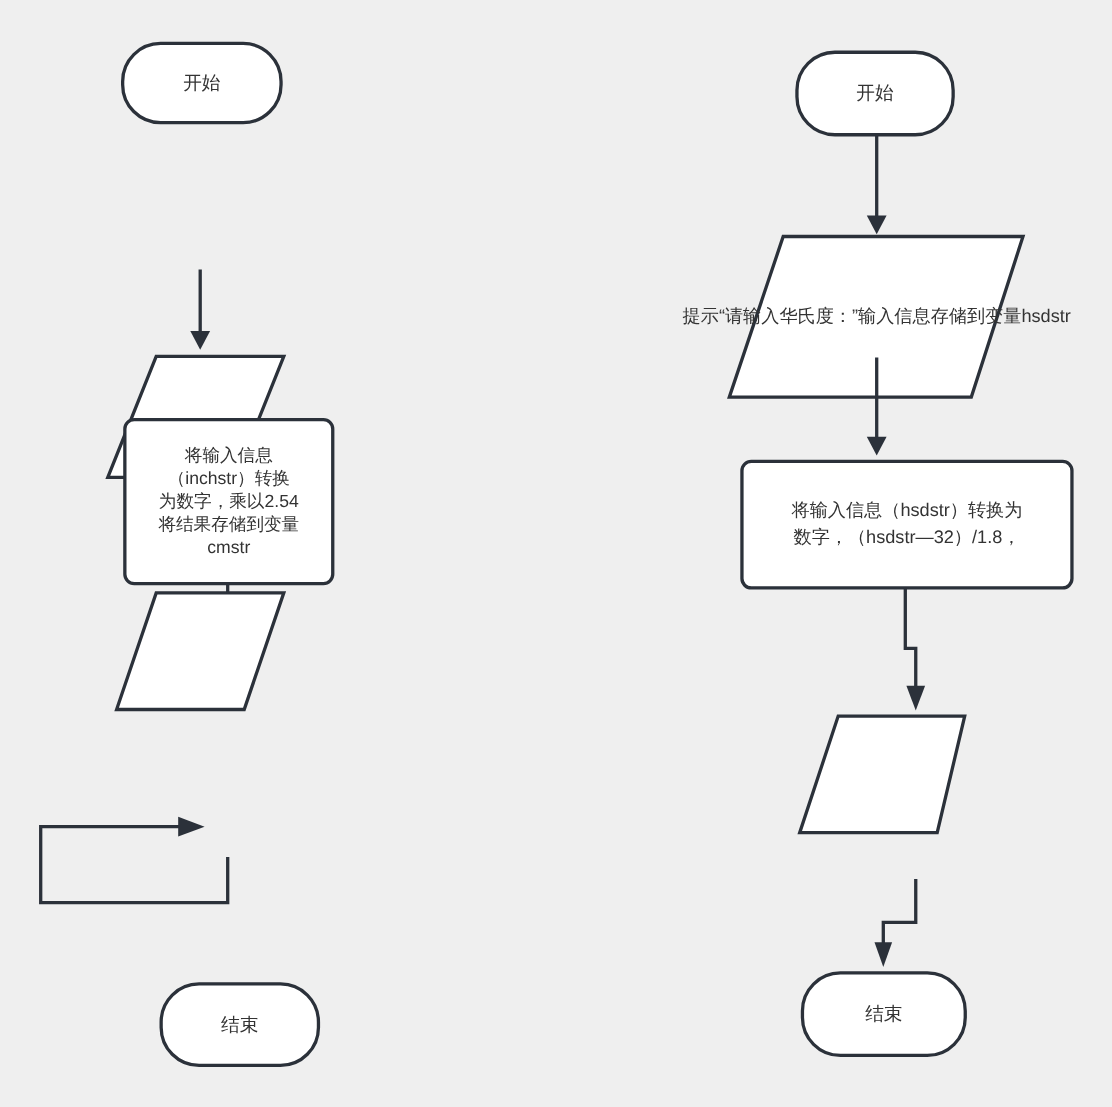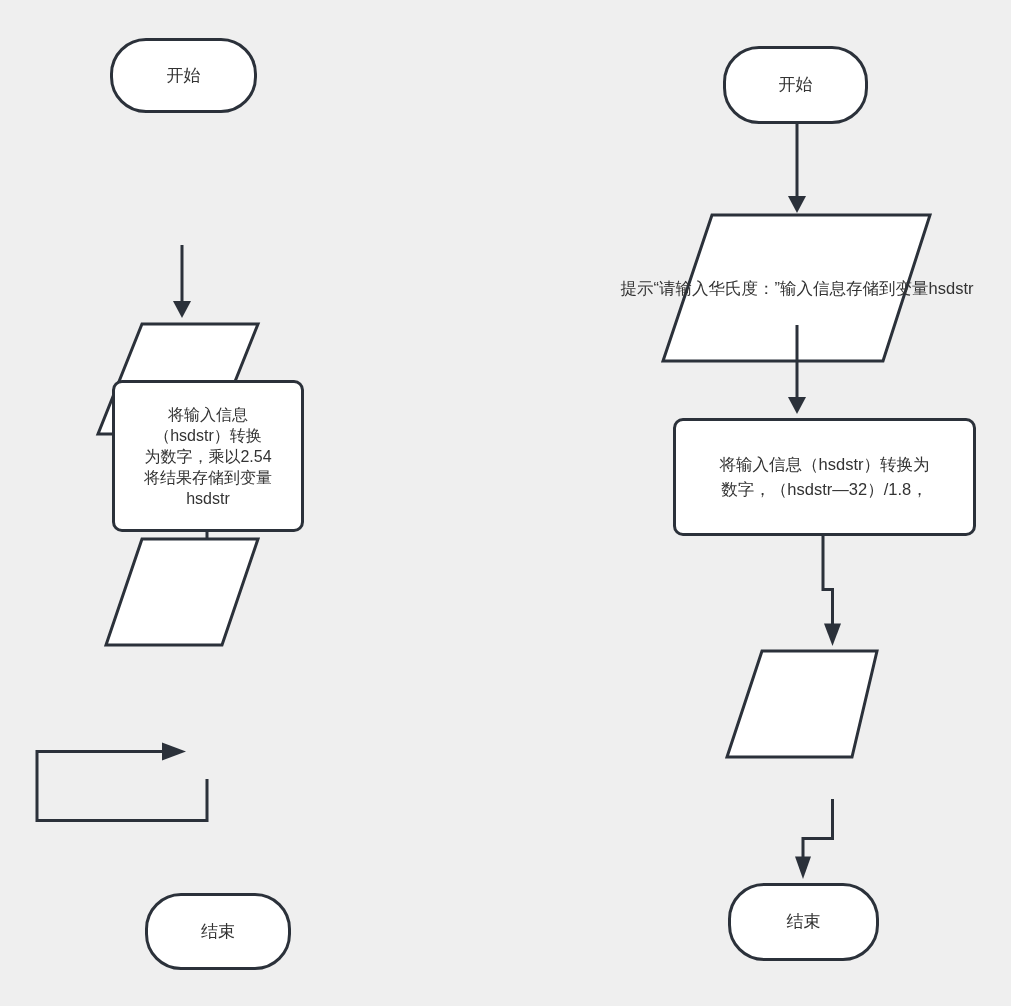--- a/index.html
+++ b/index.html
@@ -94,24 +94,24 @@
   </svg>
 
   <div class="nodes-layer">
 
     <div class="node stadium terminal-left-start">
       <span class="txt-line">开始</span>
     </div>
 
     <div class="node process process-left">
       <span class="txt-line">将输入信息</span>
-      <span class="txt-line">（hsdstr）转换</span>
+      <span class="txt-line">（inchstr）转换</span>
       <span class="txt-line">为数字，乘以2.54</span>
       <span class="txt-line">将结果存储到变量</span>
-      <span class="txt-line">hsdstr</span>
+      <span class="txt-line">cmstr</span>
     </div>
 
     <div class="node stadium terminal-left-end">
       <span class="txt-line">结束</span>
     </div>
 
     <div class="node stadium terminal-right-start">
       <span class="txt-line">开始</span>
     </div>
 

